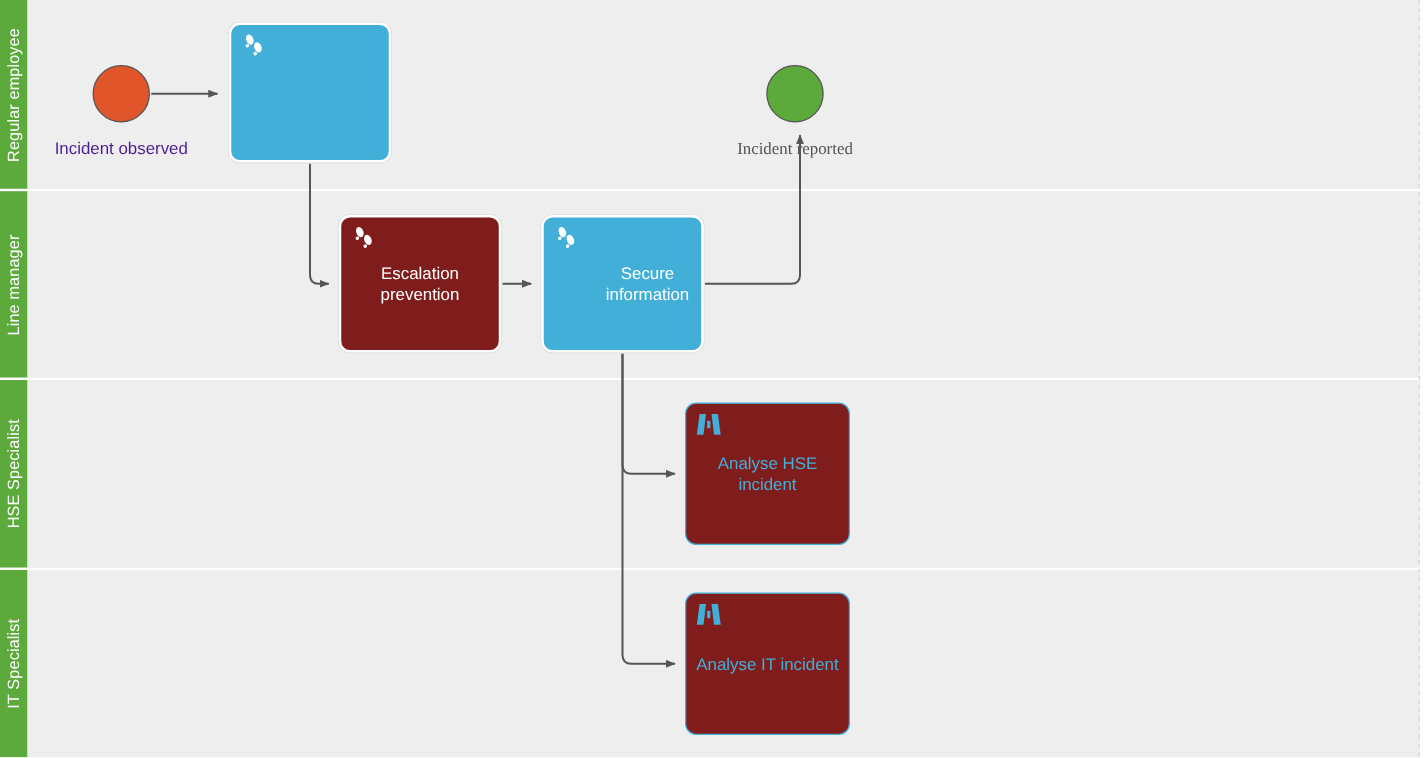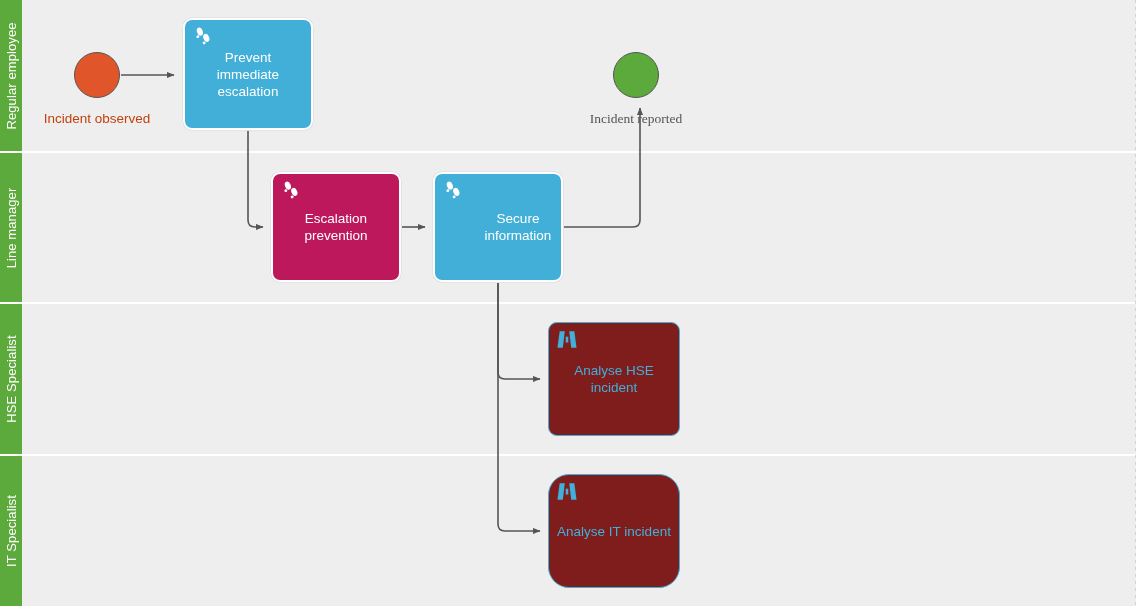--- a/index.html
+++ b/index.html
@@ -176,36 +176,35 @@
     <path d="M402,227 L425,227" fill="none" stroke="#555555" stroke-width="1.6" marker-end="url(#arrow)"></path>
 
     <path d="M564,227 L633,227 Q640,227 640,220 L640,108" fill="none" stroke="#555555" stroke-width="1.6" marker-end="url(#arrow)"></path>
 
     <path d="M498,283 L498,372 Q498,379 505,379 L540,379" fill="none" stroke="#555555" stroke-width="1.6" marker-end="url(#arrow)"></path>
 
     <path d="M498,283 L498,524 Q498,531 505,531 L540,531" fill="none" stroke="#555555" stroke-width="1.6" marker-end="url(#arrow)"></path>
   </svg>
 
   <div class="event start" id="ev0" style="left: 74px; top: 52px; width: 46px; height: 46px; background: rgb(224, 86, 42);"></div>
-  <div class="event-label" id="ev0lbl" style="left: 22px; top: 111px; width: 150px; color: #c2410c;">Incident observed</div>
+  <div class="event-label" id="ev0lbl" style="left: 22px; top: 111px; width: 150px; color: #4c1d95;">Incident observed</div>
 
   <div class="event end" id="ev1" style="left: 613px; top: 52px; width: 46px; height: 46px; background: rgb(92, 169, 60);"></div>
   <div class="event-label" id="ev1lbl" style="left: 561px; top: 111px; width: 150px; color: rgb(85, 85, 85); font-family: Liberation Serif, serif;">Incident reported</div>
 
   <div class="task filled" id="t0" style="left: 183px; top: 18px; width: 130px; height: 112px; background: rgb(65, 175, 216);">
     <svg class="task-icon" viewBox="0 0 24 24">
       <ellipse cx="8.6" cy="6.2" rx="3.1" ry="4.6" transform="rotate(-22 8.6 6.2)" fill="#ffffff"></ellipse>
       <ellipse cx="6.4" cy="11.6" rx="1.6" ry="1.5" transform="rotate(-22 6.4 11.6)" fill="#ffffff"></ellipse>
       <ellipse cx="15.6" cy="13.0" rx="3.1" ry="4.6" transform="rotate(-22 15.6 13.0)" fill="#ffffff"></ellipse>
       <ellipse cx="13.3" cy="18.4" rx="1.6" ry="1.5" transform="rotate(-22 13.3 18.4)" fill="#ffffff"></ellipse>
     </svg>
-    <span class="task-label">Prevent immediate escalation</span>
-  </div>
-
-  <div class="task filled" id="t1" style="left: 271px; top: 172px; width: 130px; height: 110px; background: #be185d;">
+  </div>
+
+  <div class="task filled" id="t1" style="left: 271px; top: 172px; width: 130px; height: 110px; background: #7f1d1d;">
     <svg class="task-icon" viewBox="0 0 24 24">
       <ellipse cx="8.6" cy="6.2" rx="3.1" ry="4.6" transform="rotate(-22 8.6 6.2)" fill="#ffffff"></ellipse>
       <ellipse cx="6.4" cy="11.6" rx="1.6" ry="1.5" transform="rotate(-22 6.4 11.6)" fill="#ffffff"></ellipse>
       <ellipse cx="15.6" cy="13.0" rx="3.1" ry="4.6" transform="rotate(-22 15.6 13.0)" fill="#ffffff"></ellipse>
       <ellipse cx="13.3" cy="18.4" rx="1.6" ry="1.5" transform="rotate(-22 13.3 18.4)" fill="#ffffff"></ellipse>
     </svg>
     <span class="task-label">Escalation prevention</span>
   </div>
 
   <div class="task filled" id="t2" style="left: 433px; top: 172px; width: 130px; height: 110px; background: rgb(65, 175, 216); padding-left: 40px;">
@@ -220,21 +219,21 @@
 
   <div class="task outline" id="t3" style="left: 548px; top: 322px; width: 132px; height: 114px; border-color: rgb(65, 175, 216); color: rgb(65, 175, 216);">
     <svg class="task-icon" viewBox="0 0 24 24">
       <path d="M9.6 2.4 L4.0 2.4 L1.6 20.4 L7.4 20.4 Z" fill="#41afd8"></path>
       <path d="M14.4 2.4 L20.0 2.4 L22.4 20.4 L16.6 20.4 Z" fill="#41afd8"></path>
       <rect x="10.6" y="8.4" width="2.8" height="6.4" fill="#41afd8"></rect>
     </svg>
     <span class="task-label">Analyse HSE incident</span>
   </div>
 
-  <div class="task outline" id="t4" style="left: 548px; top: 474px; width: 132px; height: 114px; border-color: rgb(65, 175, 216); color: rgb(65, 175, 216); border-radius: 21px;">
+  <div class="task outline" id="t4" style="left: 548px; top: 474px; width: 132px; height: 114px; border-color: rgb(65, 175, 216); color: rgb(65, 175, 216);">
     <svg class="task-icon" viewBox="0 0 24 24">
       <path d="M9.6 2.4 L4.0 2.4 L1.6 20.4 L7.4 20.4 Z" fill="#41afd8"></path>
       <path d="M14.4 2.4 L20.0 2.4 L22.4 20.4 L16.6 20.4 Z" fill="#41afd8"></path>
       <rect x="10.6" y="8.4" width="2.8" height="6.4" fill="#41afd8"></rect>
     </svg>
     <span class="task-label">Analyse IT incident</span>
   </div>
 
   <div class="canvas-edge"></div>
 </div>

